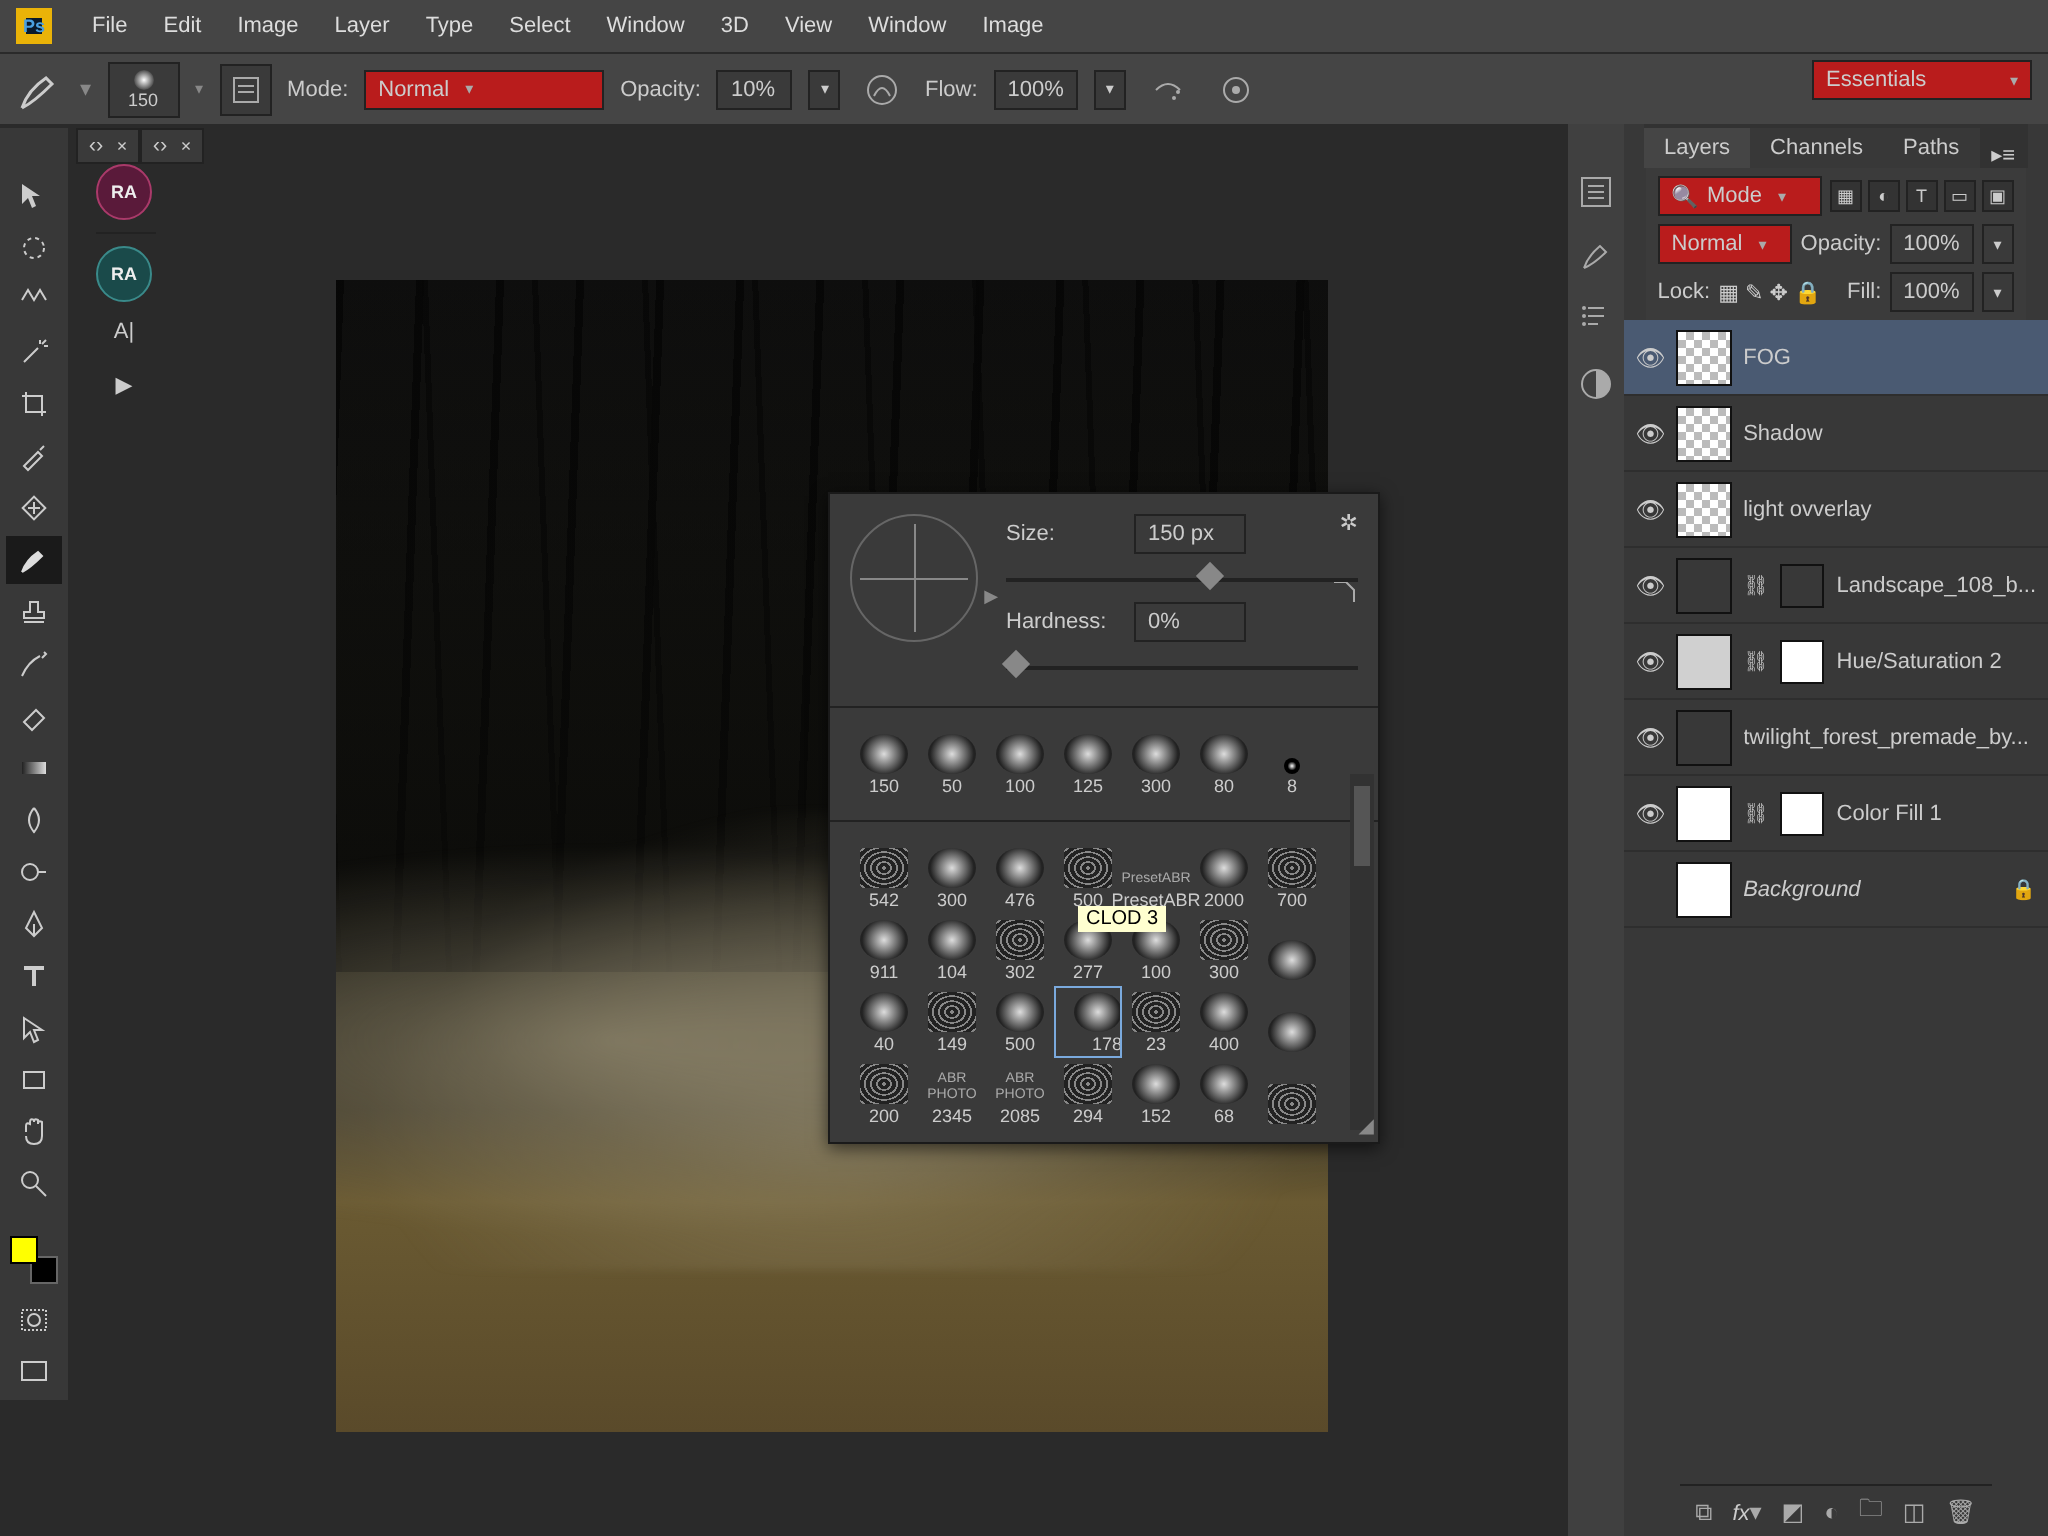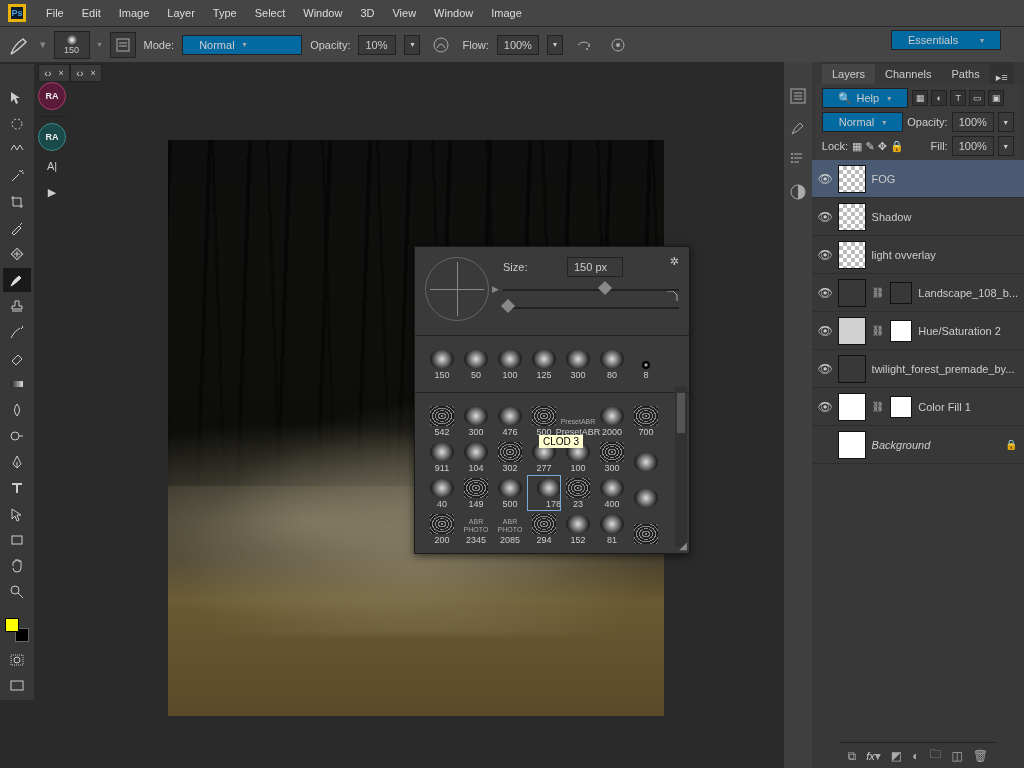--- a/index.html
+++ b/index.html
@@ -1,46 +1,46 @@
 <!DOCTYPE html>
 <html><head>
 <meta charset="utf-8">
 <style>
 * { margin:0; padding:0; box-sizing:border-box; font-family:"Segoe UI",Tahoma,sans-serif; font-size:11px; color:#ccc; }
 body { background:#2a2a2a; width:1024px; height:768px; overflow:hidden; position:relative; }
 .menubar { height:26px; background:#454545; display:flex; align-items:center; padding:0 8px; gap:2px; }
-.ps-logo { width:18px; height:18px; background:#0a1a2a; border:3px solid #eab308; color:#4aa0e0; font-weight:bold; font-size:9px; display:flex; align-items:center; justify-content:center; margin-right:10px; }
+.ps-logo { width:18px; height:18px; background:#0a1a2a; border:5px solid #eab308; color:#4aa0e0; font-weight:bold; font-size:9px; display:flex; align-items:center; justify-content:center; margin-right:10px; }
 .menu-item { padding:4px 8px; color:#ddd; cursor:pointer; }
 .optbar { height:36px; background:#454545; border-top:1px solid #2a2a2a; display:flex; align-items:center; padding:0 8px; gap:8px; }
 .brush-icon { width:24px; height:24px; display:flex; align-items:center; justify-content:center; }
 .brush-preview { width:36px; height:28px; background:#3a3a3a; border:1px solid #222; display:flex; flex-direction:column; align-items:center; justify-content:center; position:relative; }
 .brush-preview .dot{ width:10px; height:10px; background:radial-gradient(#fff,#000); border-radius:50%; }
 .brush-preview .sz{ font-size:9px; }
-.dropdown-ctl { background:#0369a1; border:1px solid #222; height:20px; display:flex; align-items:center; padding:0 16px; gap:4px; }
+.dropdown-ctl { background:#b91c1c; border:1px solid #222; height:20px; display:flex; align-items:center; padding:0 6px; gap:4px; }
 .carat::after{content:"▾"; font-size:8px; color:#aaa; margin-left:4px;}
 .ico-btn { width:26px; height:26px; background:#3a3a3a; border:1px solid #222; display:flex; align-items:center; justify-content:center; }
 .lbl { color:#ccc; }
 .val-box { background:#3a3a3a; border:1px solid #222; height:20px; padding:0 6px; display:flex; align-items:center; min-width:38px; }
 .tiny-btn { width:16px; height:20px; background:#3a3a3a; border:1px solid #222; display:flex; align-items:center; justify-content:center; font-size:8px; }
-.workspace-sel { position:absolute; right:23px; top:30px; }
+.workspace-sel { position:absolute; right:8px; top:30px; }
 .workspace-sel .dropdown-ctl{ width:110px; justify-content:space-between; }
 
 .doc-tabs { position:absolute; top:64px; left:38px; display:flex; gap:0; }
 .doc-tab { width:32px; height:18px; background:#3a3a3a; border:1px solid #222; display:flex; align-items:center; justify-content:space-around; padding:0 2px; }
 .doc-tab .x{ font-size:9px; }
 
 .toolbox { position:absolute; left:0; top:64px; width:34px; background:#383838; padding-top:22px; display:flex; flex-direction:column; align-items:center; gap:0; }
 .tool { width:28px; height:24px; display:flex; align-items:center; justify-content:center; position:relative; margin-bottom:2px; }
 .tool.active { background:#1a1a1a; }
 .tool svg{ width:16px; height:16px; }
 .swatch-area{ margin-top:6px; position:relative; width:24px; height:24px; }
 .fg-sw{ position:absolute; width:14px; height:14px; background:#ff0; border:1px solid #000; top:0; left:0; z-index:1;}
 .bg-sw{ position:absolute; width:14px; height:14px; background:#000; border:1px solid #666; bottom:0; right:0;}
 
-.tabwell { position:absolute; left:38px; top:82px; width:30px; display:flex; flex-direction:column; gap:4px; }
+.tabwell { position:absolute; left:48px; top:82px; width:30px; display:flex; flex-direction:column; gap:4px; }
 .tabwell .pill{ width:28px; height:28px; border-radius:14px; display:flex; align-items:center; justify-content:center; font-size:9px; font-weight:bold; }
 .pill.red{ background:#5a1a3a; border:1px solid #aa3a6a; color:#eee;}
 .pill.teal{ background:#1a4a4a; border:1px solid #3a8a8a; color:#eee;}
 .tabwell .txt{ width:28px; height:22px; display:flex; align-items:center; justify-content:center; }
 
 .canvas { position:absolute; left:168px; top:140px; width:496px; height:576px; background:#000; background:
   linear-gradient(to bottom, #0a0a0a 0%, #151510 55%, #3a3424 72%, #6a5a32 80%, #5a4a2a 100%);
   overflow:hidden;
 }
 .canvas .trees{ position:absolute; top:0; left:0; right:0; height:60%;
@@ -352,20 +352,24 @@
         <div class="angle-arrow">▶</div>
       </div>
     <div class="bp-sliders">
       <div class="bp-row">
           <span class="lbl">Size:</span>
           <div class="val-box">150 px</div>
         </div>
       <div class="slider">
           <div class="thumb" style="left:55%"></div>
         </div>
+      <div class="bp-row">
+          <span class="lbl">Hardness:</span>
+          <div class="val-box">0%</div>
+        </div>
       <div class="slider">
           <div class="thumb" style="left:0%"></div>
         </div>
     </div>
   </div>
   <div class="bp-divider"></div>
   <div class="brush-grid">
     <div class="brush-cell">
         <div class="bthumb"></div>
         <div class="blabel">150</div>
@@ -496,21 +500,21 @@
       <div class="brush-cell">
         <div class="bthumb tex"></div>
         <div class="blabel">294</div>
       </div>
       <div class="brush-cell">
         <div class="bthumb "></div>
         <div class="blabel">152</div>
       </div>
       <div class="brush-cell">
         <div class="bthumb "></div>
-        <div class="blabel">81</div>
+        <div class="blabel">68</div>
       </div>
       <div class="brush-cell">
         <div class="bthumb tex"></div>
         <div class="blabel"></div>
       </div>
       <div class="tt" style="left: 124px; top: 38px;">CLOD 3</div>
     </div>
   <div class="bp-scroll">
       <div class="sthumb"></div>
     </div>
@@ -541,21 +545,21 @@
     <div class="panel-tabs">
       <div class="ptab active">Layers</div>
       <div class="ptab">Channels</div>
       <div class="ptab">Paths</div>
       <div class="panel-menu">▸≡</div>
     </div>
     <div class="layer-controls">
       <div class="lc-row">
         <div class="dropdown-ctl kind-sel carat">
             <span>🔍</span>
-            <span>Help</span>
+            <span>Mode</span>
           </div>
         <div class="filter-icons">
           <div class="fi">▦</div>
           <div class="fi">◐</div>
           <div class="fi">T</div>
           <div class="fi">▭</div>
           <div class="fi">▣</div>
         </div>
       </div>
       <div class="lc-row">

